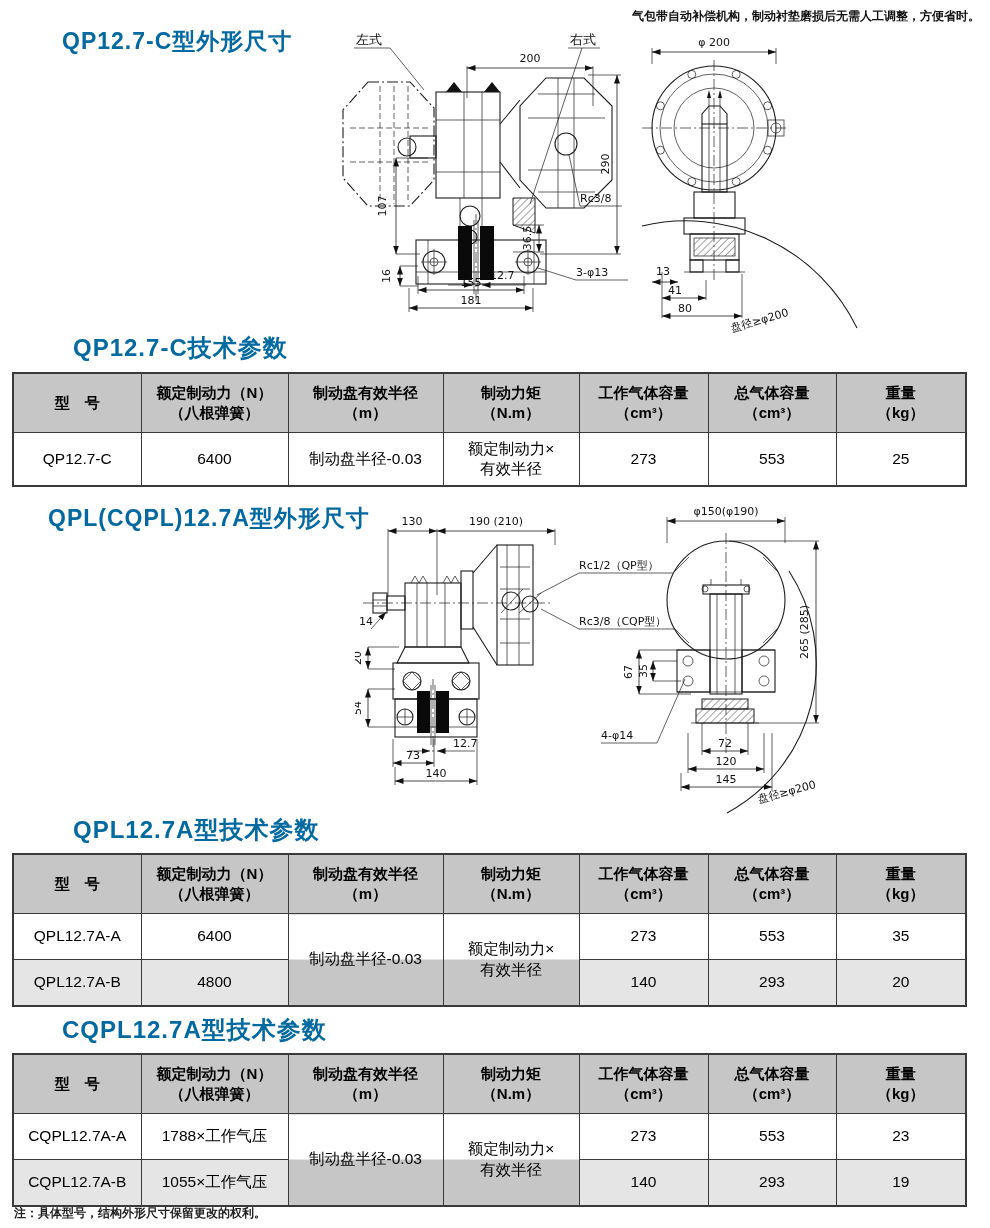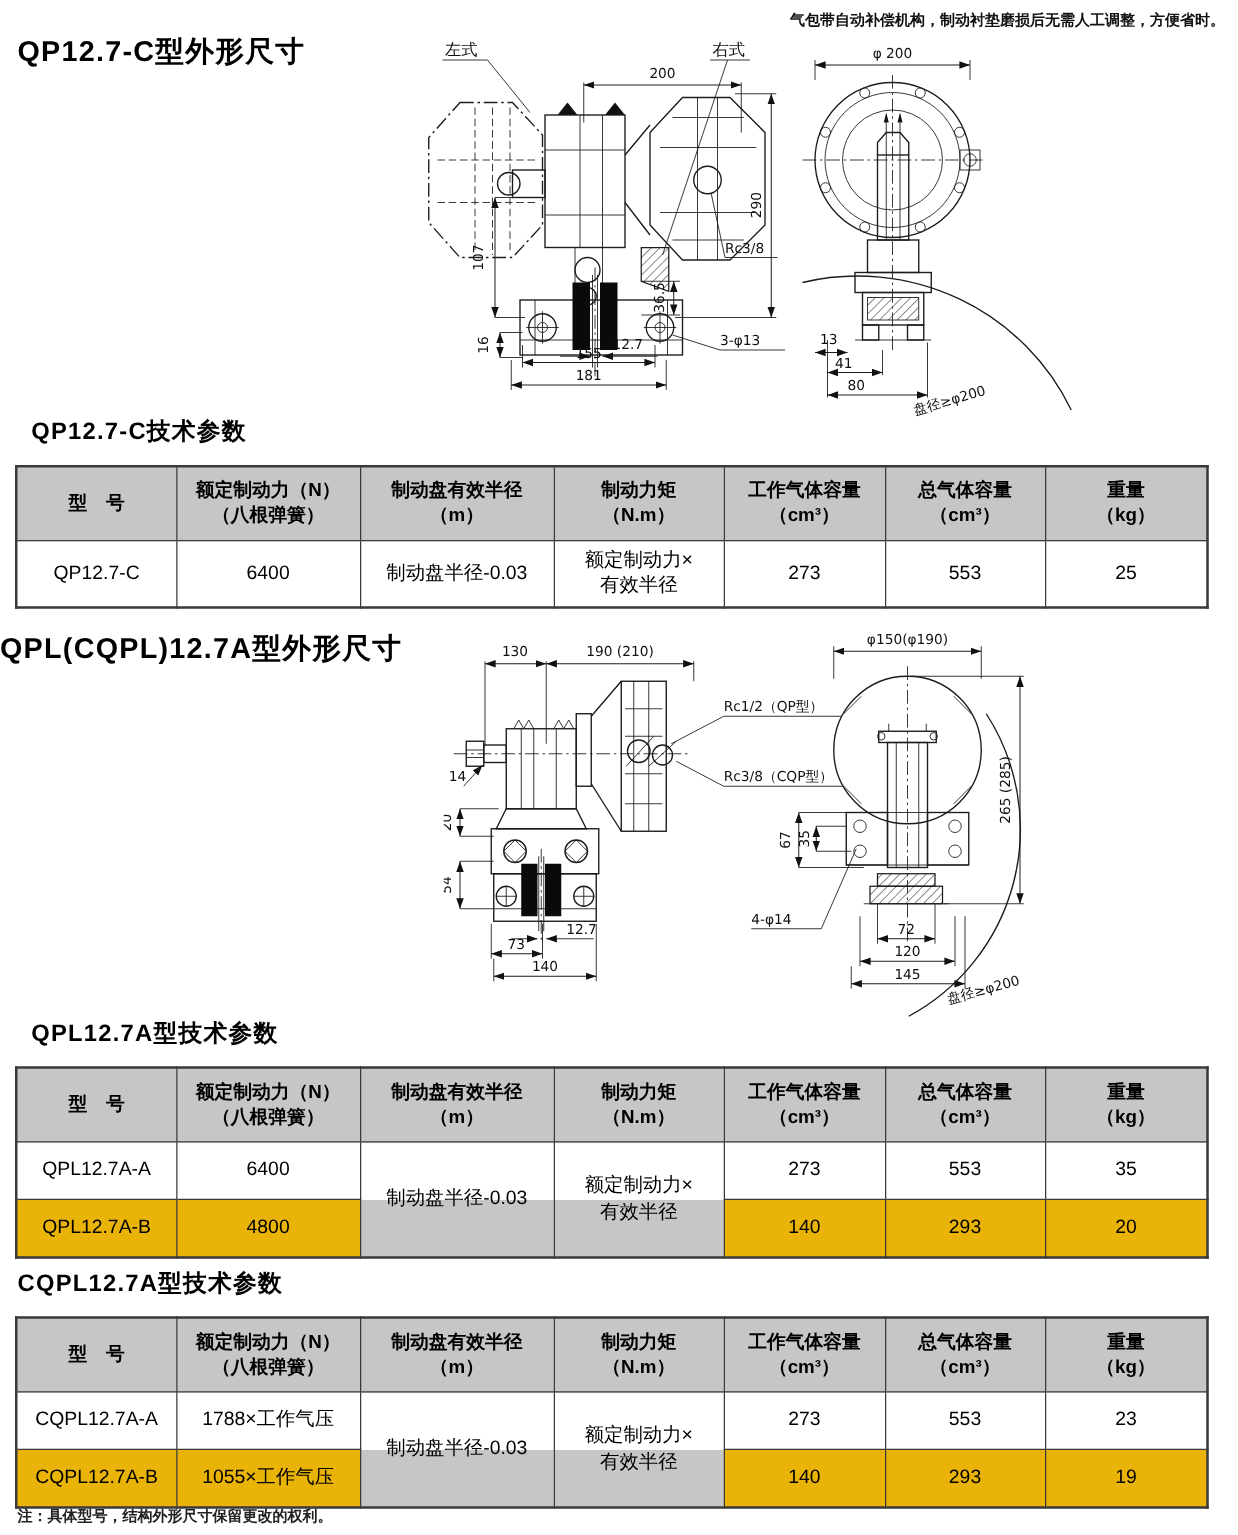--- a/index.html
+++ b/index.html
@@ -2,35 +2,35 @@
 <html><head>
 <meta charset="utf-8">
 <style>
   html,body{margin:0;padding:0;}
   body{
     width:990px;height:1228px;position:relative;background:#ffffff;
     font-family:"Liberation Sans","DejaVu Sans",sans-serif;color:#000;
     overflow:hidden;
   }
   .abs{position:absolute;}
-  .sec-title{font-weight:bold;color:#000000;letter-spacing:1px;white-space:nowrap;}
+  .sec-title{font-weight:bold;color:#0369a1;letter-spacing:1px;white-space:nowrap;margin-left:48px;}
   .t-big{font-size:23px;}
-  .t-mid{font-size:19px;}
+  .t-mid{font-size:24px;}
   .top-note{right:10px;top:8px;font-size:12px;font-weight:bold;color:#111;margin-left:46px;}
   .bot-note{left:14px;top:1205px;font-size:12px;font-weight:bold;color:#222;}
   table.ptable{
     position:absolute;left:12px;width:953px;border-collapse:collapse;table-layout:fixed;
     text-align:center;font-size:15px;background:#fff;border:2px solid #3a3a3a;
   }
   .ptable th,.ptable td{border:1.5px solid #3a3a3a;padding:0 2px;vertical-align:middle;}
   .ptable th{background:#c6c6c6;font-weight:bold;font-size:15px;line-height:1.35;height:58px;}
   .ptable td{font-size:15.5px;line-height:1.3;}
   .r52 td{height:52px;}
   .r45 td{height:45px;}
-  .gray-row td{background:#eab308;}
+  .gray-row td{background:#e5e5e5;}
   td.merge-cell{background:linear-gradient(#ffffff 0 50%,#c6c6c6 50% 100%);}
   
   .ln{fill:none;stroke:#1c1c1c;stroke-width:1.1;}
   .tn{fill:none;stroke:#1c1c1c;stroke-width:0.7;}
   .dsh{stroke-dasharray:6 3;}
   .dd{stroke-dasharray:11 3 2 3;}
   .dim{fill:none;stroke:#1c1c1c;stroke-width:0.8;}
   text.dt{font-size:11px;fill:#111;font-family:"DejaVu Sans",sans-serif;}
   text.lbl{font-size:13px;fill:#111;font-family:"DejaVu Sans",sans-serif;}
 </style>

